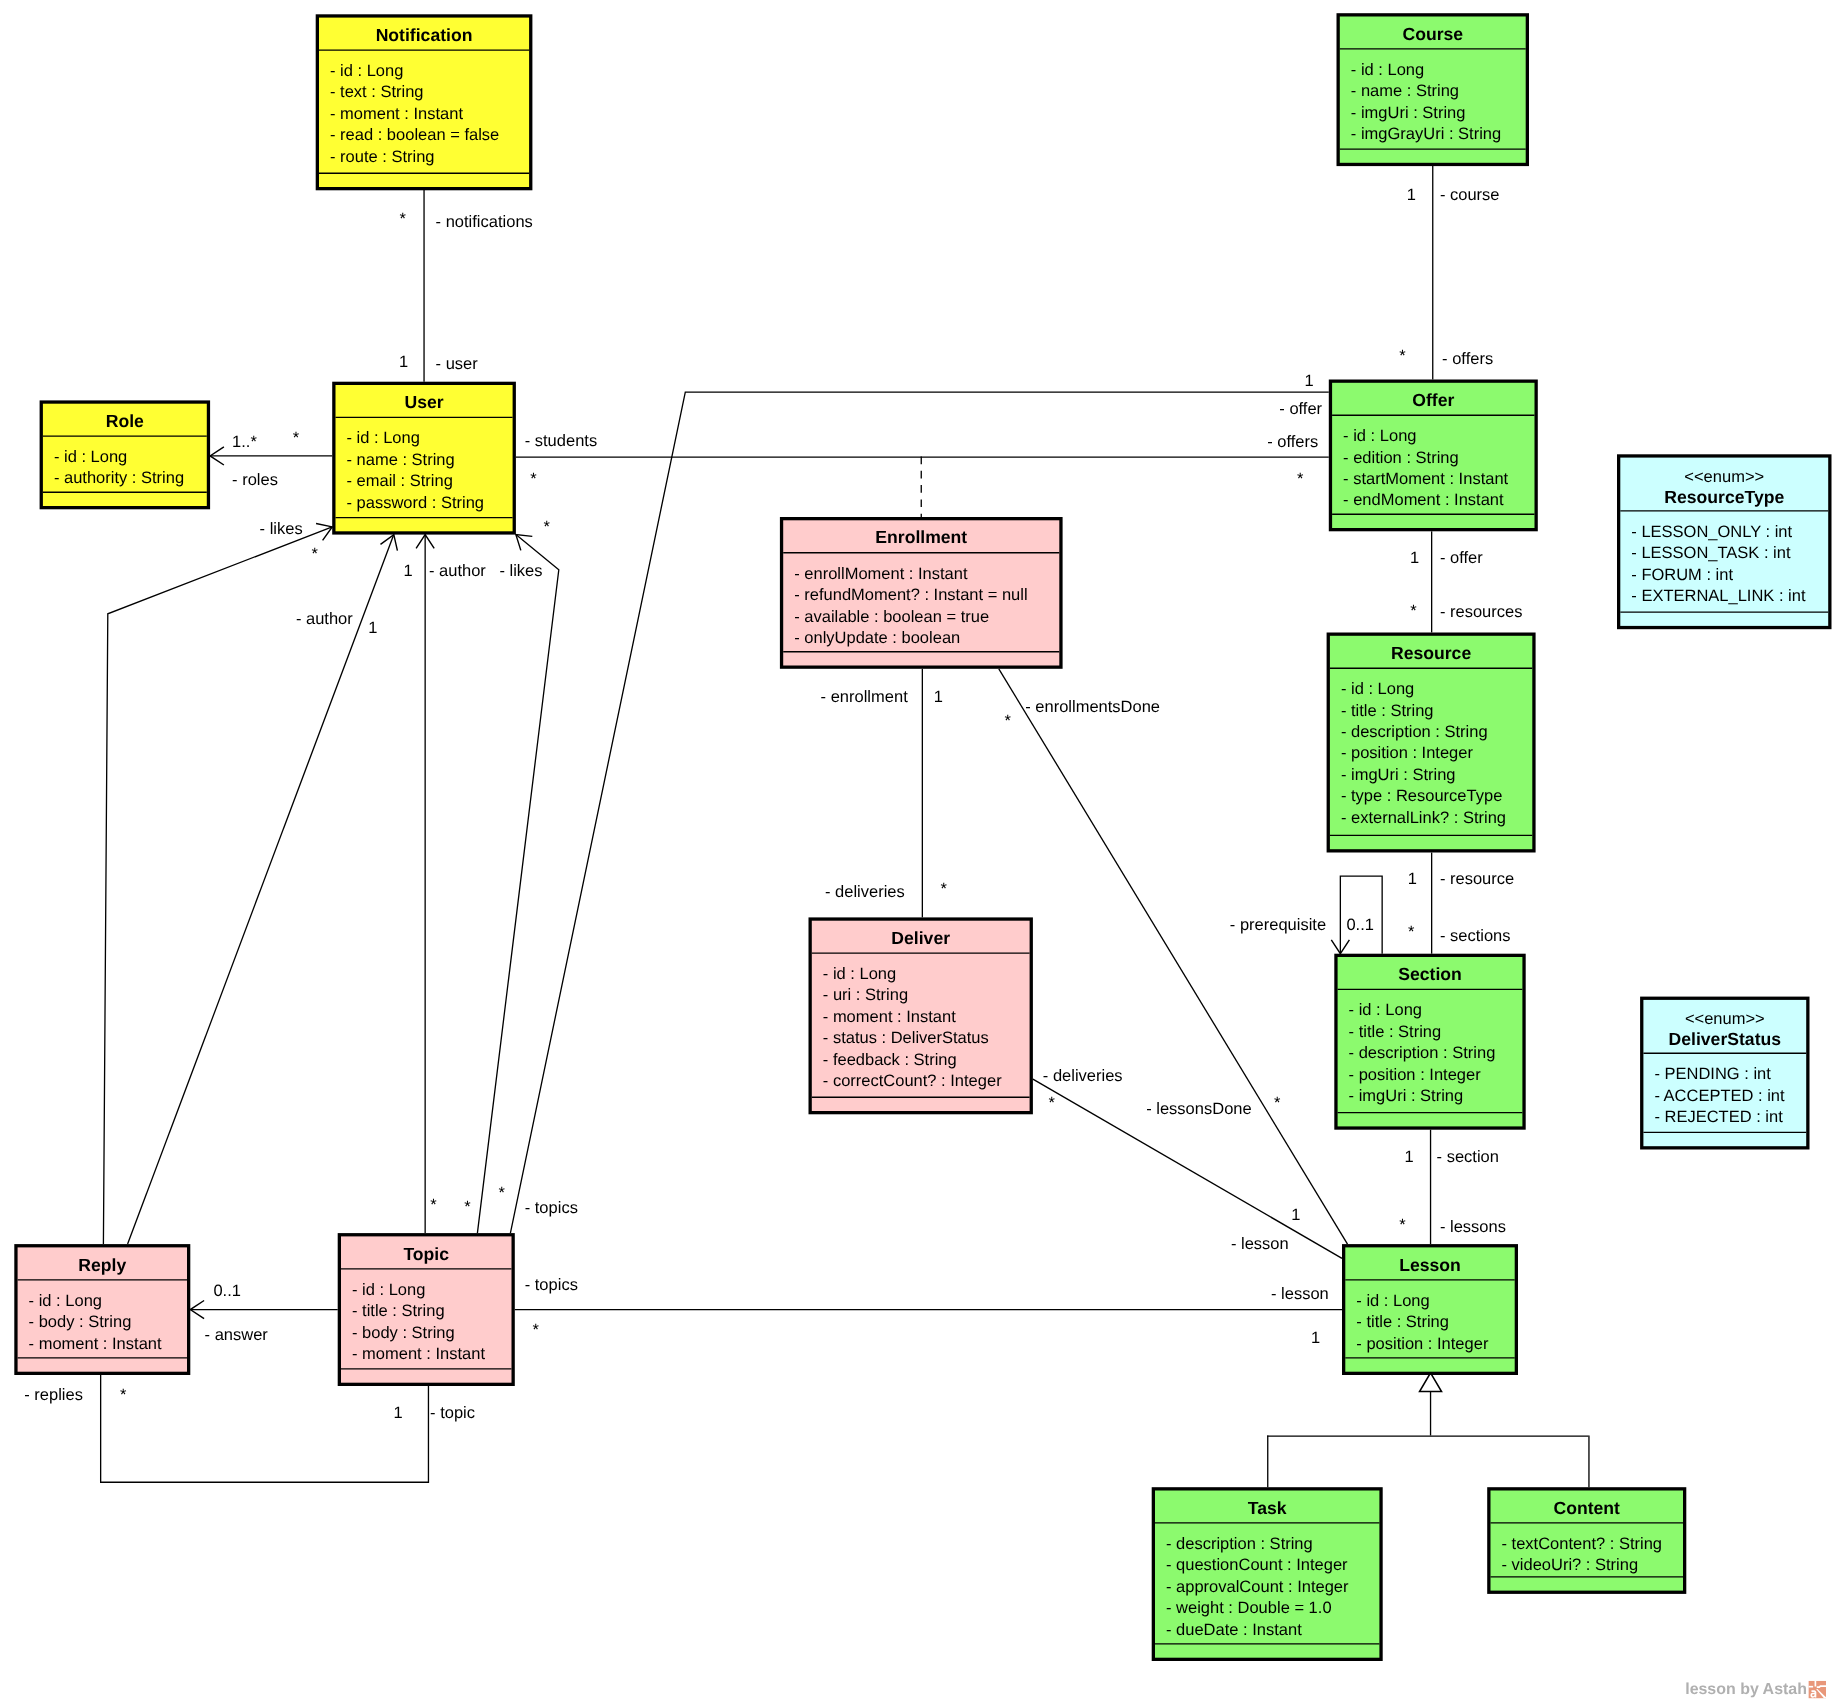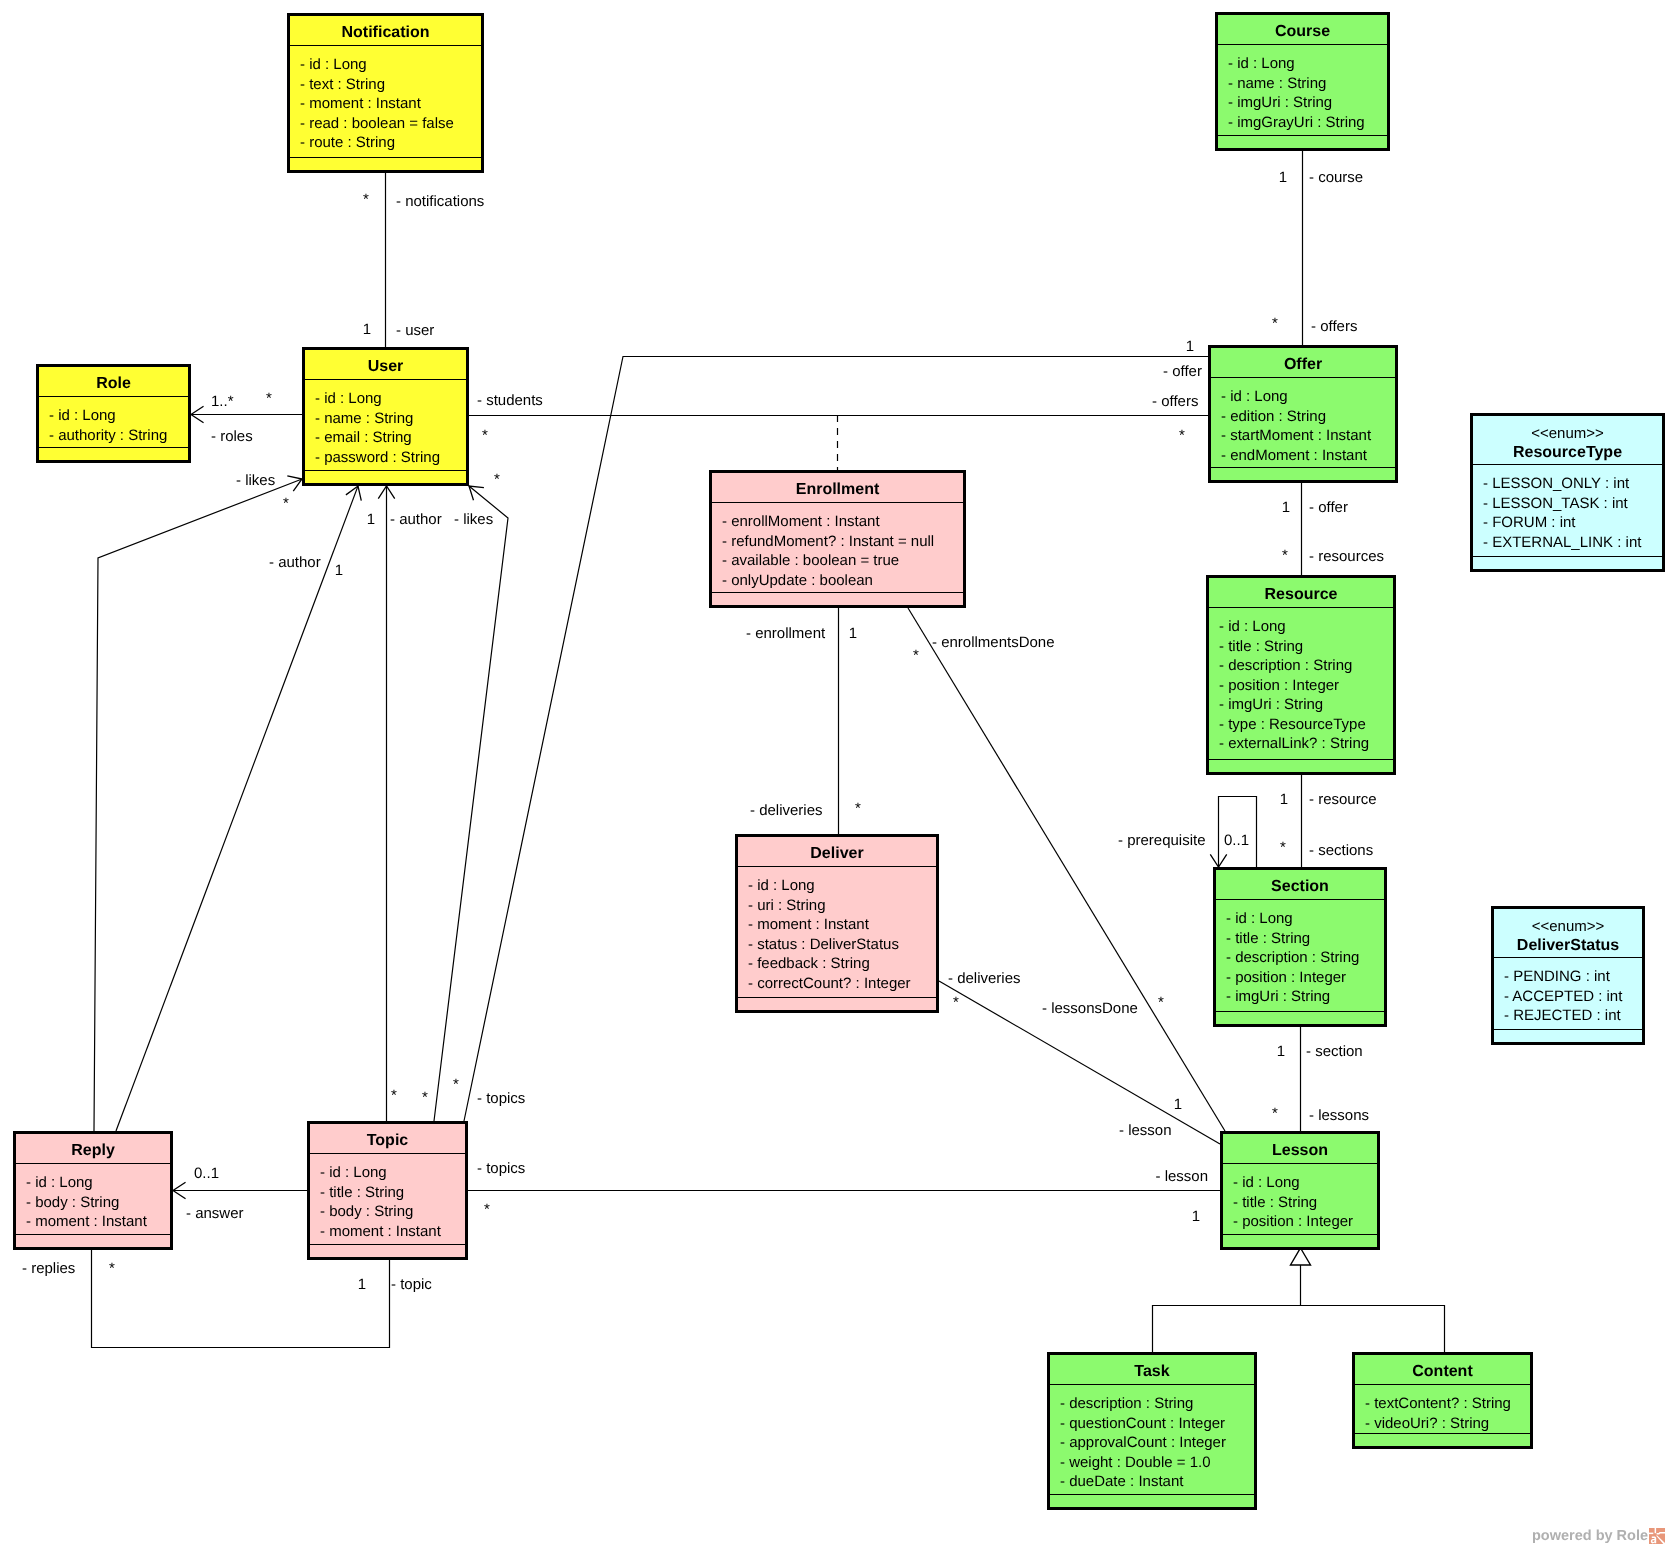--- a/index.html
+++ b/index.html
@@ -335,21 +335,21 @@
       <text x="269" y="567" text-anchor="start" class="conn-label">- author</text>
       <text x="339" y="575" text-anchor="middle" class="conn-label">1</text>
       <text x="371" y="524" text-anchor="middle" class="conn-label">1</text>
       <text x="390" y="524" text-anchor="start" class="conn-label">- author</text>
       <text x="454" y="524" text-anchor="start" class="conn-label">- likes</text>
       <text x="497" y="484" text-anchor="middle" class="conn-label">*</text>
     </g>
 </svg>
 
 <div id="footer">
-  <span id="footer-text">powered by Role</span>
+  <span id="footer-text">lesson by Astah</span>
   <svg width="16" height="16" viewBox="0 0 16 16" style="display:block">
     <rect x="0" y="0" width="16" height="16" fill="#e8977a"></rect>
     <g fill="#ffffff">
       <rect x="5.6" y="0" width="1.5" height="5.2"></rect>
       <rect x="0" y="4.6" width="4.3" height="1.5"></rect>
       <path d="M7.6 5.0 L9.6 5.0 L10.6 4.1 L16 4.1 L16 5.6 L11.2 5.6 L10.2 6.5 L7.6 6.5 Z"></path>
       <path d="M7.0 7.5 L8.2 7.5 L16 14.9 L16 16 L14.3 16 Z"></path>
       <path d="M2.8 8.6 L5.6 8.6 A2.1 2.1 0 0 1 7.2 10.3 L7.2 15.2 L5.6 15.2 L5.6 14.6
                A2.6 2.6 0 0 1 3.6 15.4 A2.3 2.3 0 0 1 3.6 10.9 L5.6 10.9 L5.6 10.5
                A0.85 0.85 0 0 0 4.8 10.1 L2.8 10.1 Z

